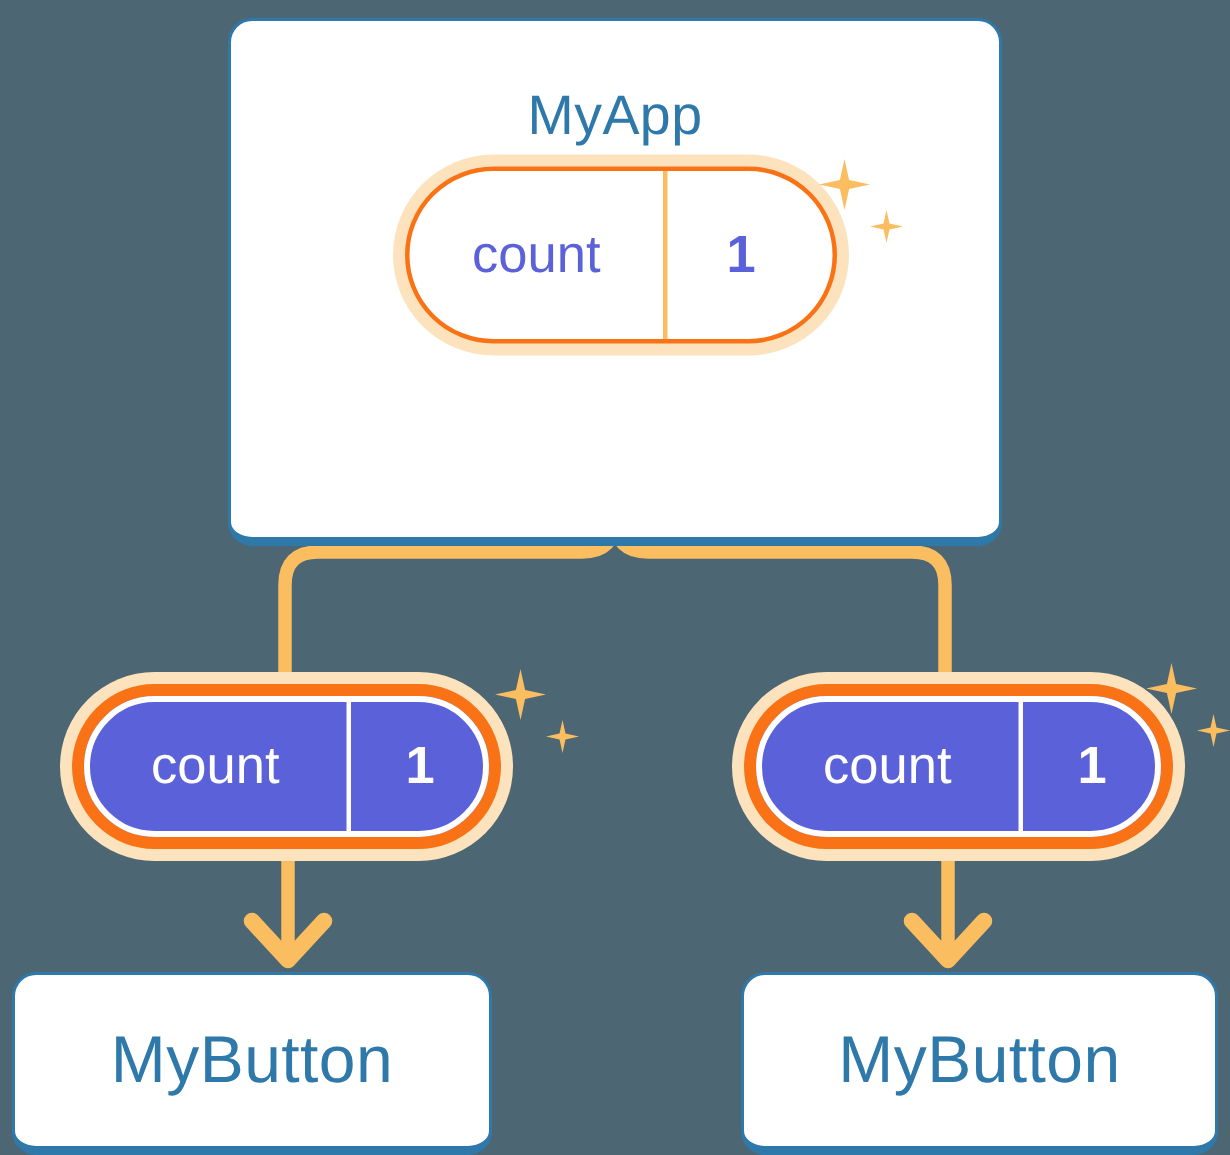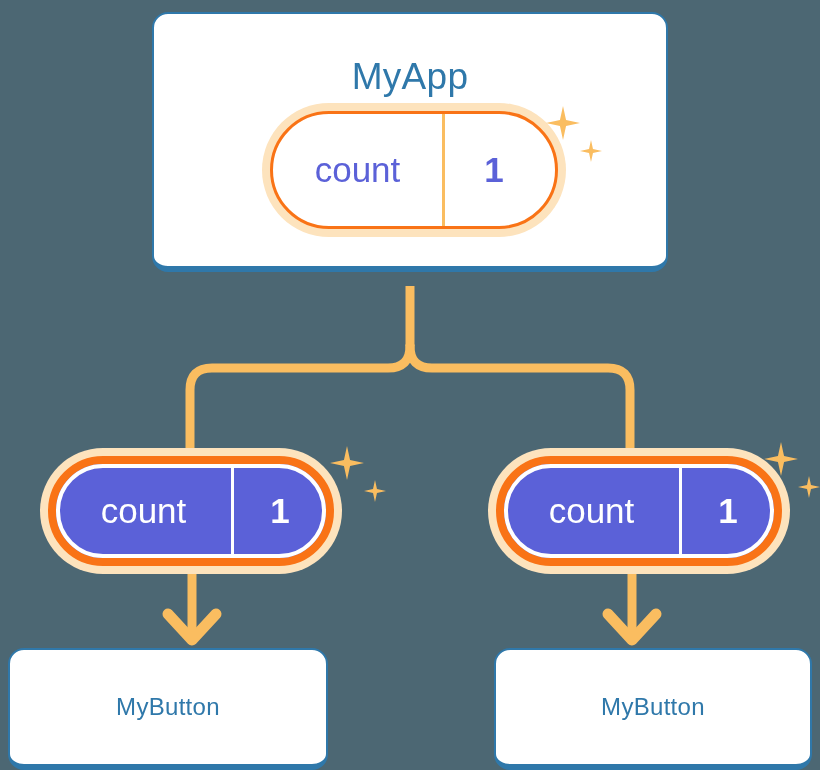--- a/index.html
+++ b/index.html
@@ -45,21 +45,21 @@
     font-size: 37px;
     letter-spacing: 0.3px;
     line-height: 1;
     white-space: nowrap;
   }
 
   #app-card {
     left: 152px;
     top: 12px;
     width: 516px;
-    height: 260px;
+    height: 352px;
     justify-content: flex-start;
   }
   #app-card .card-title {
     margin-top: 44px;
   }
 
   .button-card {
     height: 122px;
     justify-content: center;
   }
@@ -67,21 +67,21 @@
     left: 8px;
     top: 648px;
     width: 320px;
   }
   #button-card-right {
     left: 494px;
     top: 648px;
     width: 318px;
   }
   .button-card .card-title {
-    font-size: 24px;
+    font-size: 44px;
   }
 
   
   .capsule-wrap {
     position: absolute;
     display: flex;
     align-items: center;
   }
   .capsule {
     position: relative;

